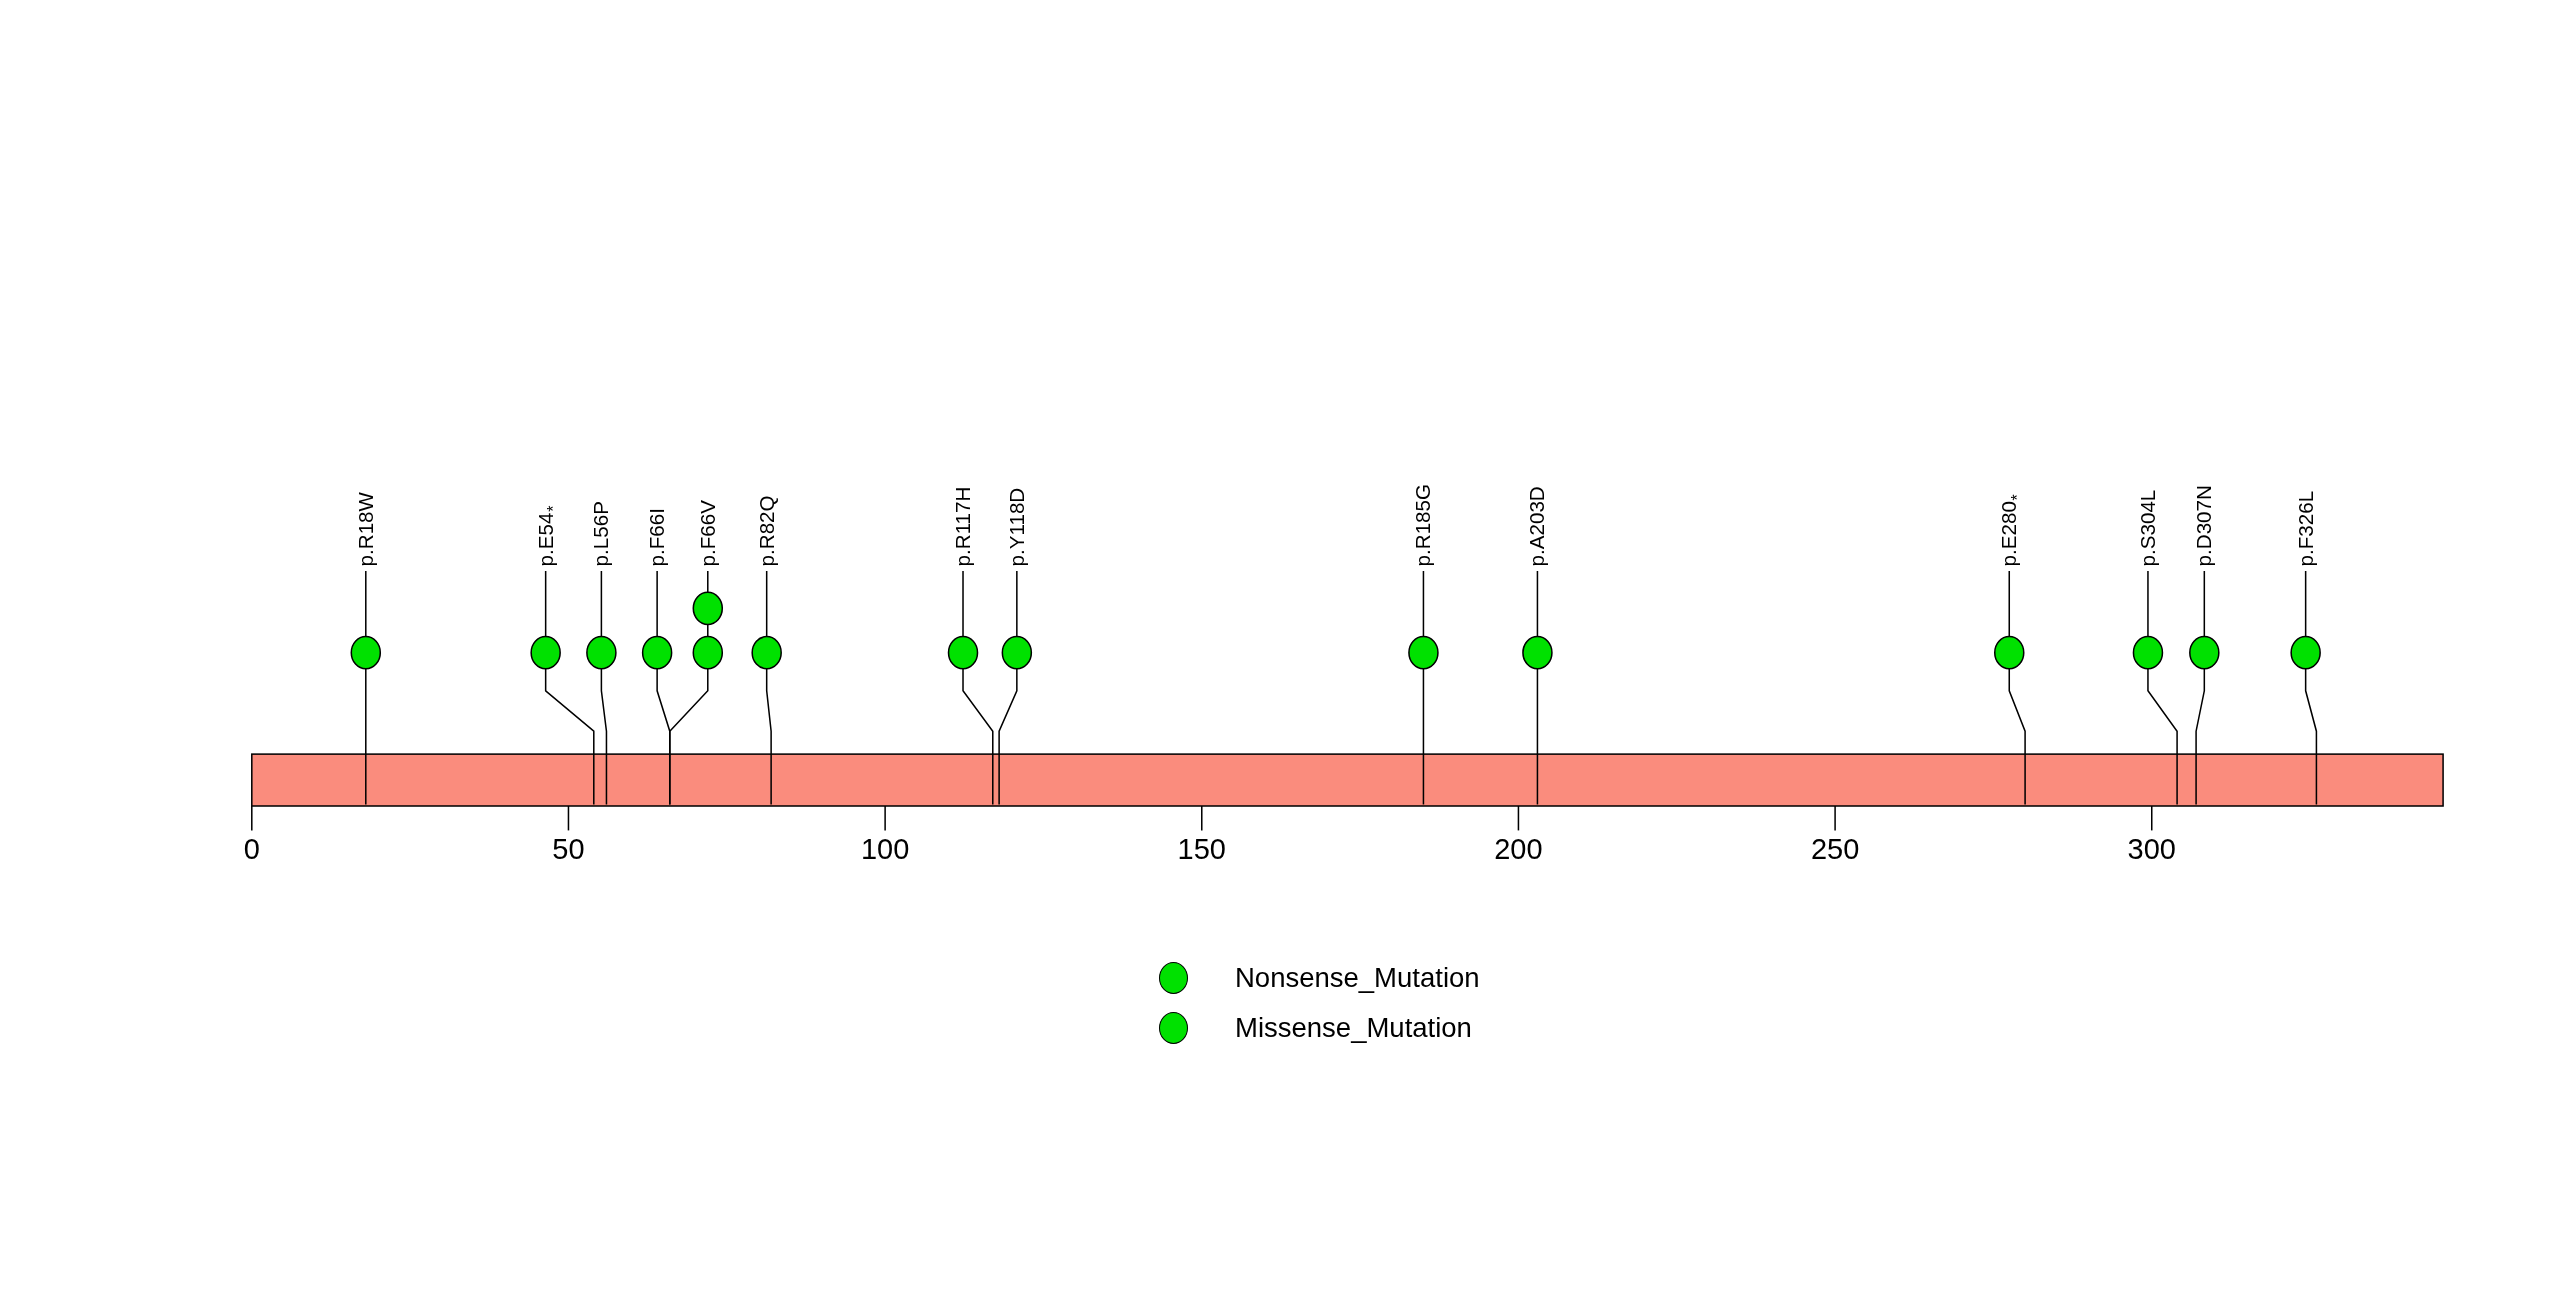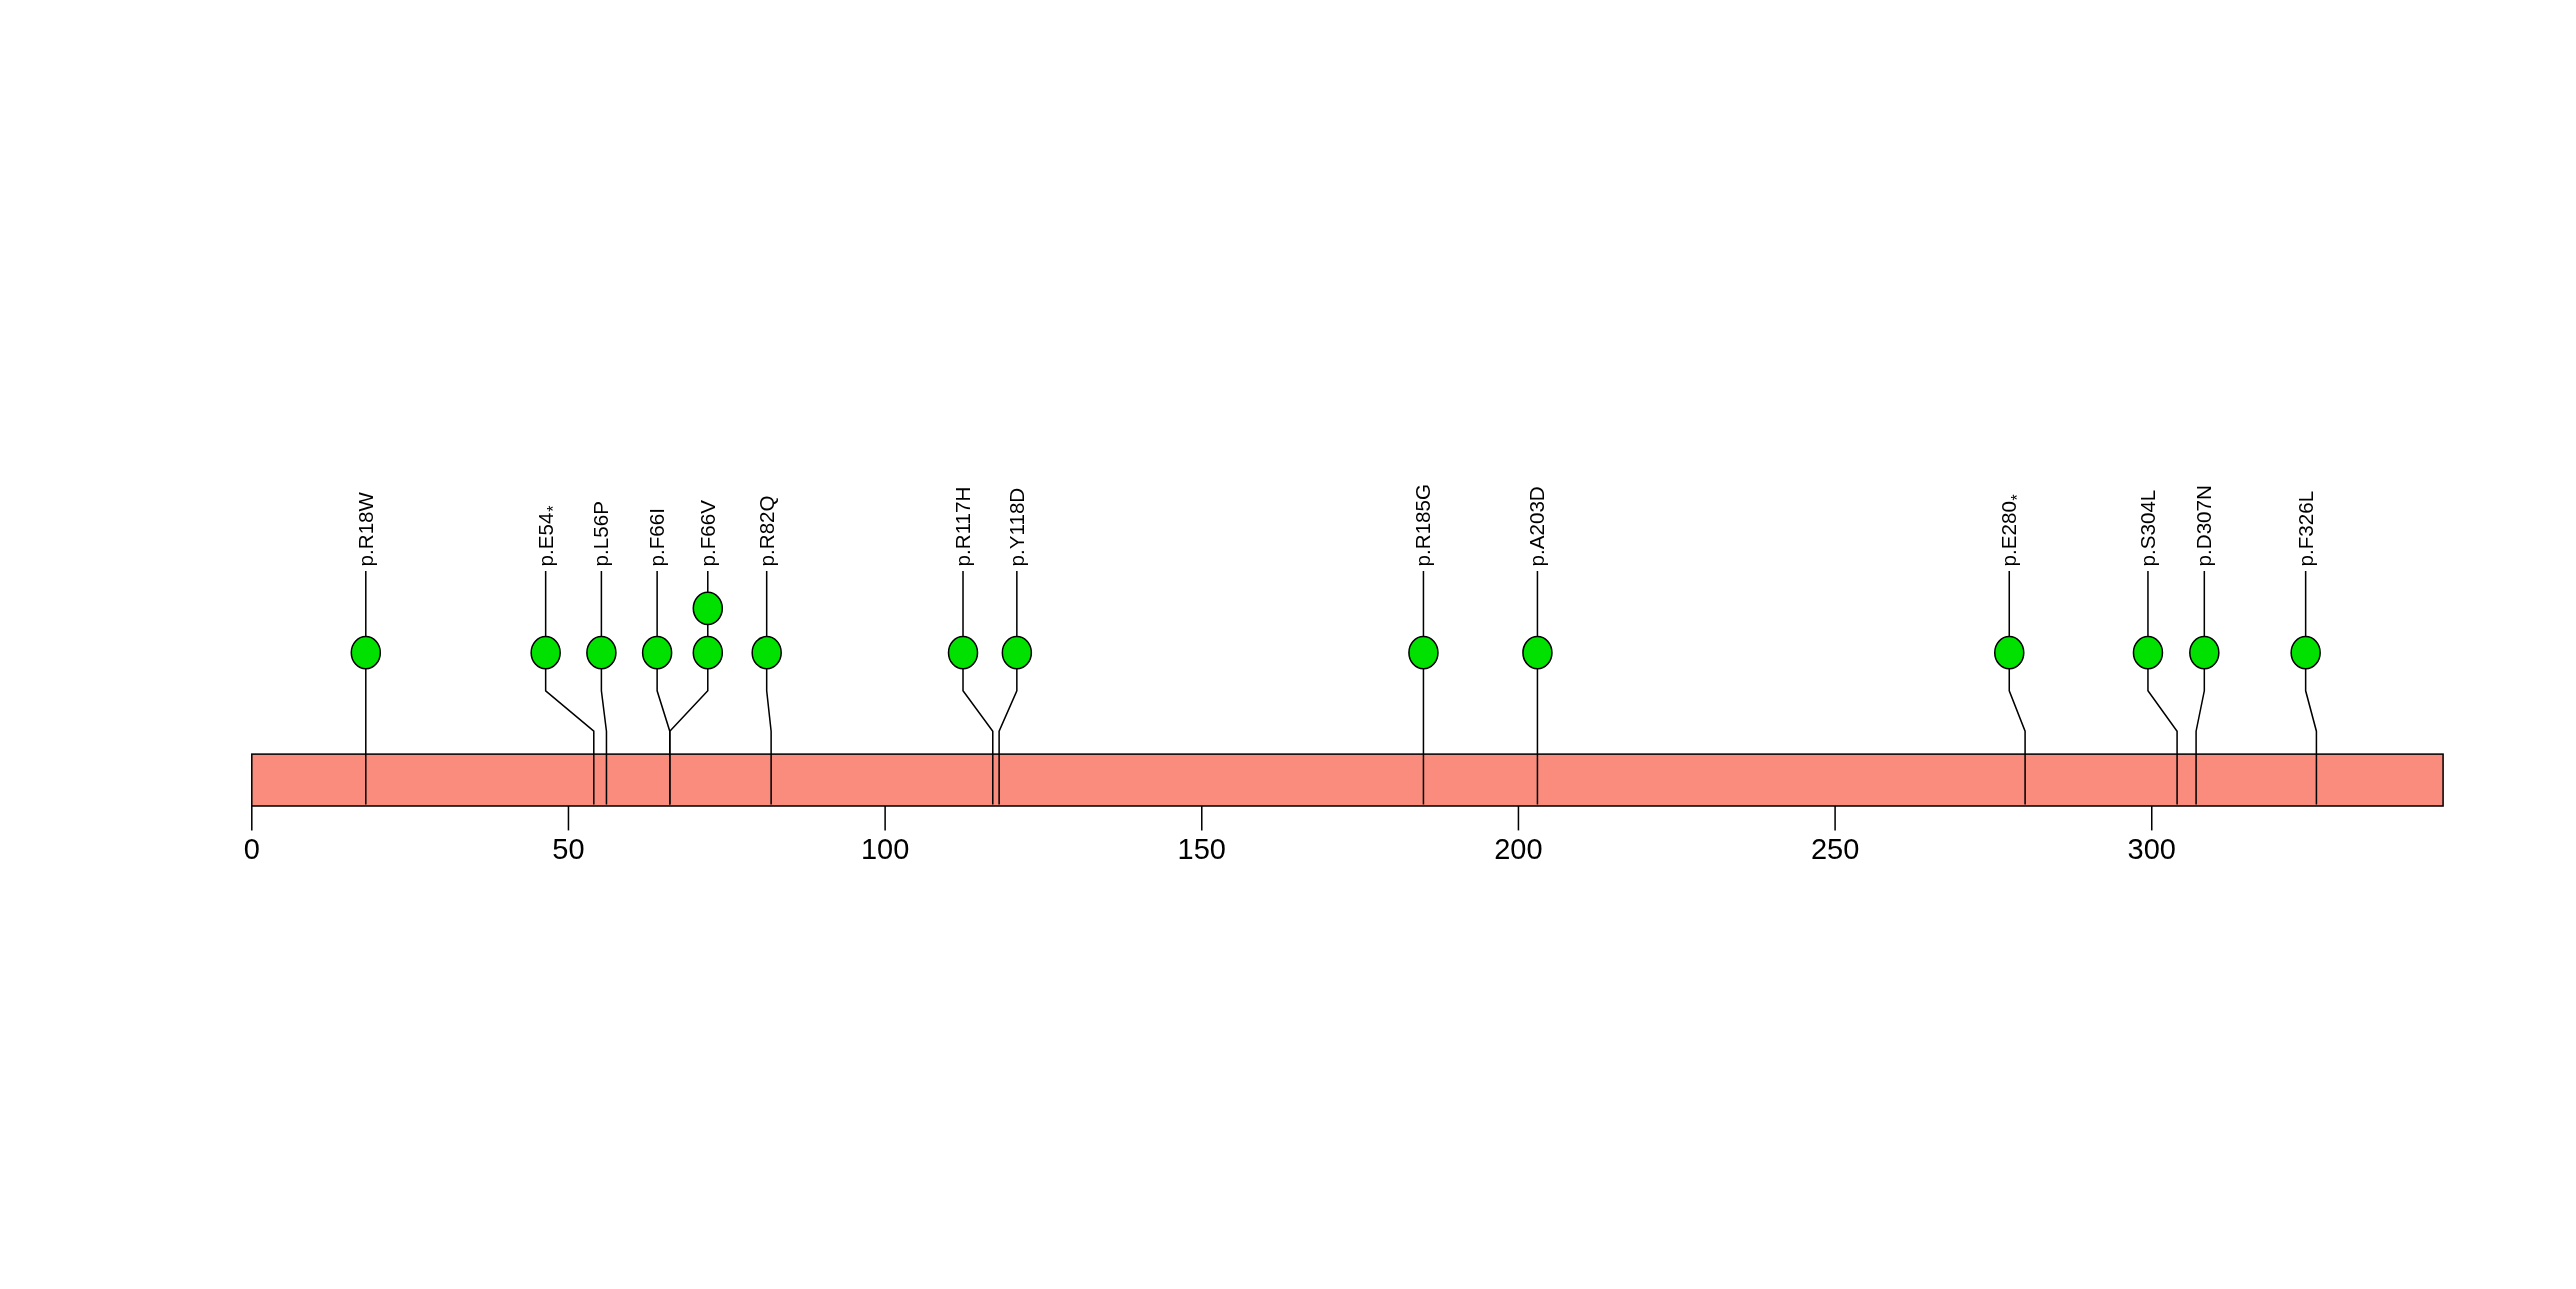--- a/index.html
+++ b/index.html
@@ -69,14 +69,24 @@
       <line x1="1575" y1="1056" x2="1575" y2="1088" stroke="#000" stroke-width="2"></line>
       <text x="1575" y="1126" text-anchor="middle" font-size="38" font-family="&quot;Liberation Sans&quot;, sans-serif">150</text>
       <line x1="1990.0000000000002" y1="1056" x2="1990.0000000000002" y2="1088" stroke="#000" stroke-width="2"></line>
       <text x="1990.0000000000002" y="1126" text-anchor="middle" font-size="38" font-family="&quot;Liberation Sans&quot;, sans-serif">200</text>
       <line x1="2405" y1="1056" x2="2405" y2="1088" stroke="#000" stroke-width="2"></line>
       <text x="2405" y="1126" text-anchor="middle" font-size="38" font-family="&quot;Liberation Sans&quot;, sans-serif">250</text>
       <line x1="2820" y1="1056" x2="2820" y2="1088" stroke="#000" stroke-width="2"></line>
       <text x="2820" y="1126" text-anchor="middle" font-size="38" font-family="&quot;Liberation Sans&quot;, sans-serif">300</text>
     </svg>
 
+  <div class="legend">
+    <div class="legend-row">
+      <span class="legend-dot" style="background: rgb(0, 225, 0);"></span>
+      <span class="legend-label">Nonsense_Mutation</span>
+    </div>
+    <div class="legend-row">
+      <span class="legend-dot" style="background: rgb(0, 225, 0);"></span>
+      <span class="legend-label">Missense_Mutation</span>
+    </div>
+  </div>
 </div>
 
 
 </body></html>

